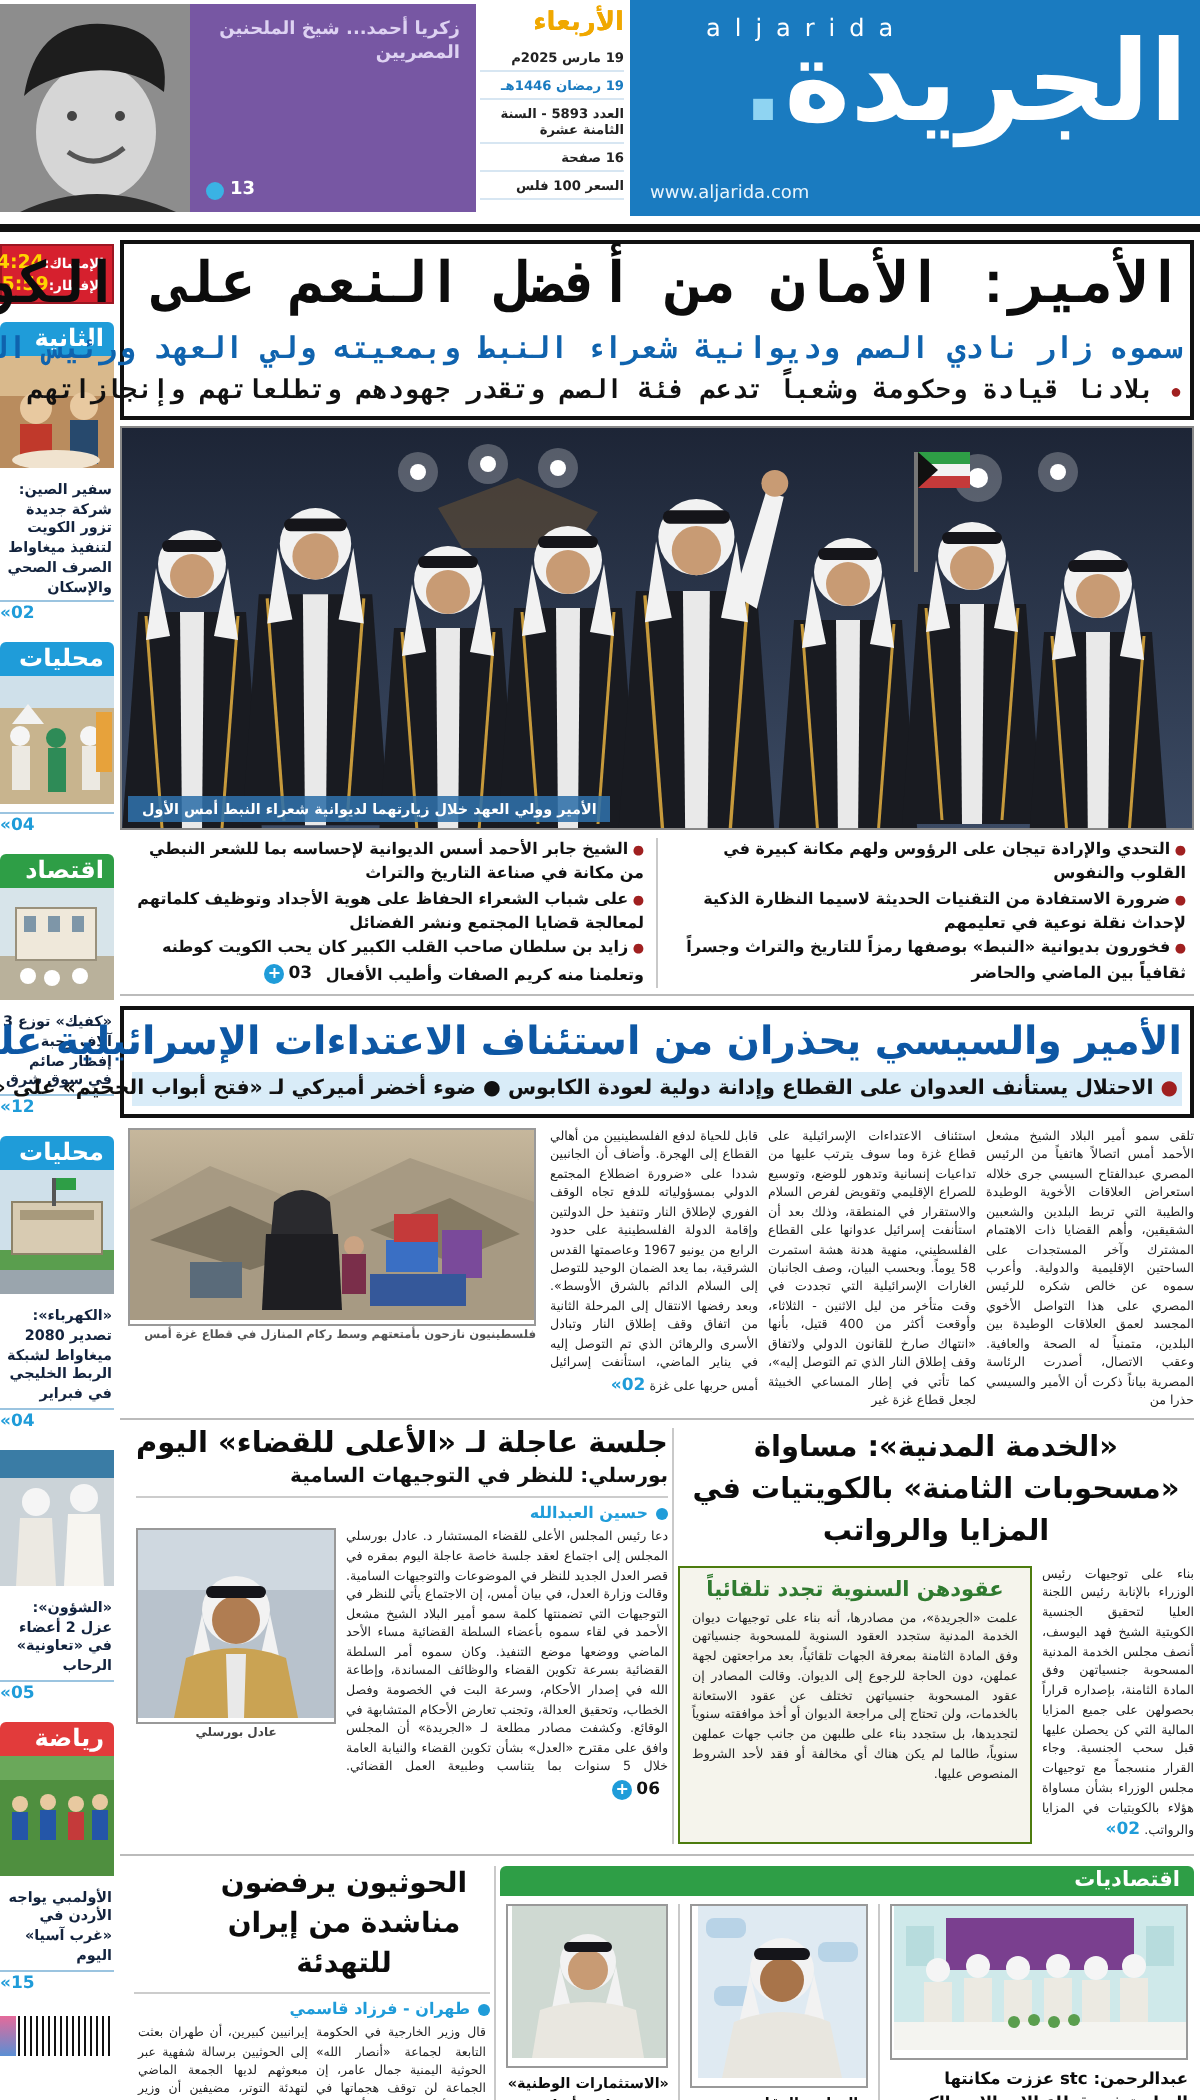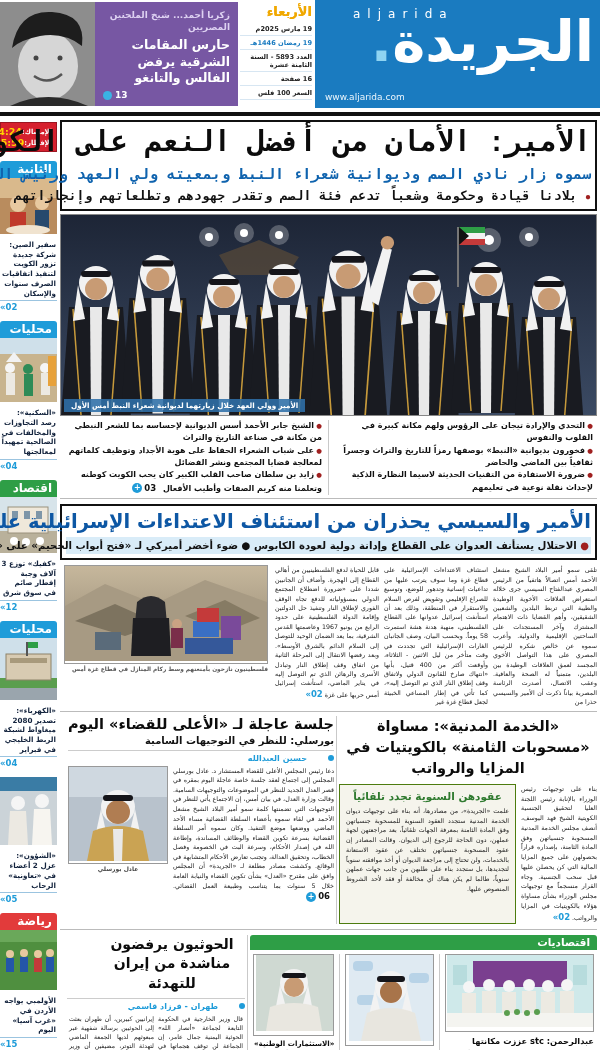--- a/index.html
+++ b/index.html
@@ -77,21 +77,21 @@
   .civil{width:258px;}
   .civil-h1{font-size:14.5px;font-weight:900;text-align:center;line-height:1.45;color:#0c0c0c;}
   .civil-body{display:flex;direction:rtl;margin-top:5px;}
   .ccol{width:76px;font-size:6.3px;line-height:1.55;color:#222;text-align:justify;margin-left:5px;}
   .cbox{flex:1;border:1px solid #4d7c0f;background:#f5f4ec;padding:5px 6px;box-sizing:border-box;}
   .cbox-t{font-size:10.5px;font-weight:900;color:#2f7a2f;text-align:center;margin-bottom:4px;}
   .cbox-b{font-size:6.3px;line-height:1.55;color:#222;text-align:justify;}
   .jud{width:266px;}
   .jud-h1{font-size:14.5px;font-weight:900;text-align:center;color:#0c0c0c;white-space:nowrap;}
   .jud-h2{font-size:10px;font-weight:800;margin-top:3px;color:#111;}
-  .byline{display:flex;align-items:center;gap:21px;direction:rtl;margin:4px 0 3px;border-top:1px solid #ccc;padding-top:3px;}
+  .byline{display:flex;align-items:center;gap:4px;direction:rtl;margin:4px 0 3px;border-top:1px solid #ccc;padding-top:3px;}
   .bydot{width:6px;height:6px;border-radius:50%;background:#1f9cd9;}
   .byname{color:#1f9cd9;font-size:8px;font-weight:800;}
   .jud-flex{display:flex;direction:rtl;}
   .jud-txt{flex:1;font-size:6.3px;line-height:1.52;color:#222;text-align:justify;margin-left:5px;}
   .jud-photo{width:100px;}
   .jud-photo .ph{height:96px;border:1px solid #999;overflow:hidden;}
   .jcap{font-size:6px;color:#444;font-weight:700;text-align:center;margin-top:1px;}
   
   .bot{display:flex;direction:rtl;margin-top:5px;}
   .econ{width:347px;}
@@ -136,21 +136,20 @@
         <ellipse cx="48" cy="64" rx="30" ry="34" fill="#d6d6d6"></ellipse>
         <path d="M12,46 Q18,8 52,10 Q86,12 82,44 Q64,30 40,34 Q20,38 12,46 Z" fill="#1d1d1d"></path>
         <path d="M34,74 Q48,84 62,72" stroke="#555" stroke-width="2.5" fill="none"></path>
         <circle cx="36" cy="56" r="2.5" fill="#444"></circle>
           <circle cx="60" cy="56" r="2.5" fill="#444"></circle>
         <path d="M10,104 Q48,86 88,104 Z" fill="#2a2a2a"></path>
       </svg>
     </div>
     <div class="promo-box">
       <div class="promo-kicker">زكريا أحمد... شيخ الملحنين المصريين</div>
-      <div class="promo-title">حارس المقامات الشرقية يرفض الفالس والتانغو</div>
       <div class="promo-pg">
         <span class="dot"></span>
         <span class="num">13</span>
       </div>
     </div>
     <div class="dateblock">
       <div class="day">الأربعاء</div>
       <div class="dline">19 مارس 2025م</div>
       <div class="dline blue">19 رمضان 1446هـ</div>
       <div class="dline">العدد 5893 - السنة الثامنة عشرة</div>
@@ -183,41 +182,40 @@
         <svg width="57" height="56" viewBox="0 0 57 56">
             <rect width="57" height="56" fill="#b98c5e"></rect>
             <rect y="0" width="57" height="20" fill="#d9b98c"></rect>
             <circle cx="18" cy="26" r="8" fill="#e8c9a0"></circle>
             <rect x="10" y="34" width="16" height="20" fill="#c0392b"></rect>
             <circle cx="42" cy="25" r="7" fill="#e8c9a0"></circle>
             <rect x="35" y="32" width="14" height="22" fill="#27496d"></rect>
             <ellipse cx="28" cy="52" rx="22" ry="5" fill="#f0e3cf"></ellipse>
           </svg>
       </div>
-      <div class="sb-text">سفير الصين: شركة جديدة تزور الكويت لتنفيذ اتفاقيات الصرف سنوات والإسكان</div>
+      <div class="sb-text">سفير الصين: شركة جديدة تزور الكويت لتنفيذ ميغاواط الصرف الصحي والإسكان</div>
       <div class="sb-pg">«02</div>
     </div>
 
     <div class="sb-item">
       <div class="sb-hdr hdr-blue">محليات</div>
       <div class="sb-photo">
         <svg width="57" height="64" viewBox="0 0 57 64">
             <rect width="57" height="64" fill="#c8b48e"></rect>
             <rect width="57" height="16" fill="#cfe0ea"></rect>
             <polygon points="6,24 14,14 22,24" fill="#f2f2f2"></polygon>
             <circle cx="10" cy="30" r="5" fill="#f5f5f5"></circle>
             <rect x="6" y="35" width="9" height="22" fill="#ece9e2"></rect>
             <circle cx="28" cy="31" r="5" fill="#2e8b57"></circle>
             <rect x="24" y="36" width="9" height="22" fill="#2e8b57"></rect>
             <circle cx="45" cy="30" r="5" fill="#f5f5f5"></circle>
             <rect x="41" y="35" width="9" height="22" fill="#ece9e2"></rect>
             <rect x="48" y="18" width="8" height="30" fill="#e7a23b"></rect>
           </svg>
       </div>
-      <div class="sb-text">«السكنية»: رصد التجاوزات والمخالفات في الصالحية تمهيداً لمعالجتها</div>
       <div class="sb-pg">«04</div>
     </div>
 
     <div class="sb-item">
       <div class="sb-hdr hdr-green">اقتصاد</div>
       <div class="sb-photo">
         <svg width="57" height="56" viewBox="0 0 57 56">
             <rect width="57" height="56" fill="#d7e4ea"></rect>
             <rect y="34" width="57" height="22" fill="#b9b19b"></rect>
             <rect x="8" y="10" width="40" height="26" fill="#efe8da" stroke="#9a917c"></rect>
@@ -346,22 +344,22 @@
           <polygon points="52,64 66,18 74,20 62,70" fill="#f2f2f2"></polygon>
           <circle cx="70" cy="14" r="6" fill="#c89b74"></circle>
         </g>
       </svg>
       <div class="lead-cap">الأمير وولي العهد خلال زيارتهما لديوانية شعراء النبط أمس الأول</div>
     </div>
 
     <div class="bullets">
       <div class="bcol">
         <div class="bline">التحدي والإرادة تيجان على الرؤوس ولهم مكانة كبيرة في القلوب والنفوس</div>
+        <div class="bline">ضرورة الاستفادة من التقنيات الحديثة لاسيما النظارة الذكية لإحداث نقلة نوعية في تعليمهم</div>
         <div class="bline">فخورون بديوانية «النبط» بوصفها رمزاً للتاريخ والتراث وجسراً ثقافياً بين الماضي والحاضر</div>
-        <div class="bline">ضرورة الاستفادة من التقنيات الحديثة لاسيما النظارة الذكية لإحداث نقلة نوعية في تعليمهم</div>
       </div>
       <div class="vrule"></div>
       <div class="bcol">
         <div class="bline">الشيخ جابر الأحمد أسس الديوانية لإحساسه بما للشعر النبطي من مكانة في صناعة التاريخ والتراث</div>
         <div class="bline">على شباب الشعراء الحفاظ على هوية الأجداد وتوظيف كلماتهم لمعالجة قضايا المجتمع ونشر الفضائل</div>
         <div class="bline"><span>زايد بن سلطان صاحب القلب الكبير كان يحب الكويت كوطنه وتعلمنا منه كريم الصفات وأطيب الأفعال</span>
           <span class="pg">
               <span class="pgc">+</span>
               <span class="pgn">03</span>
             </span>

